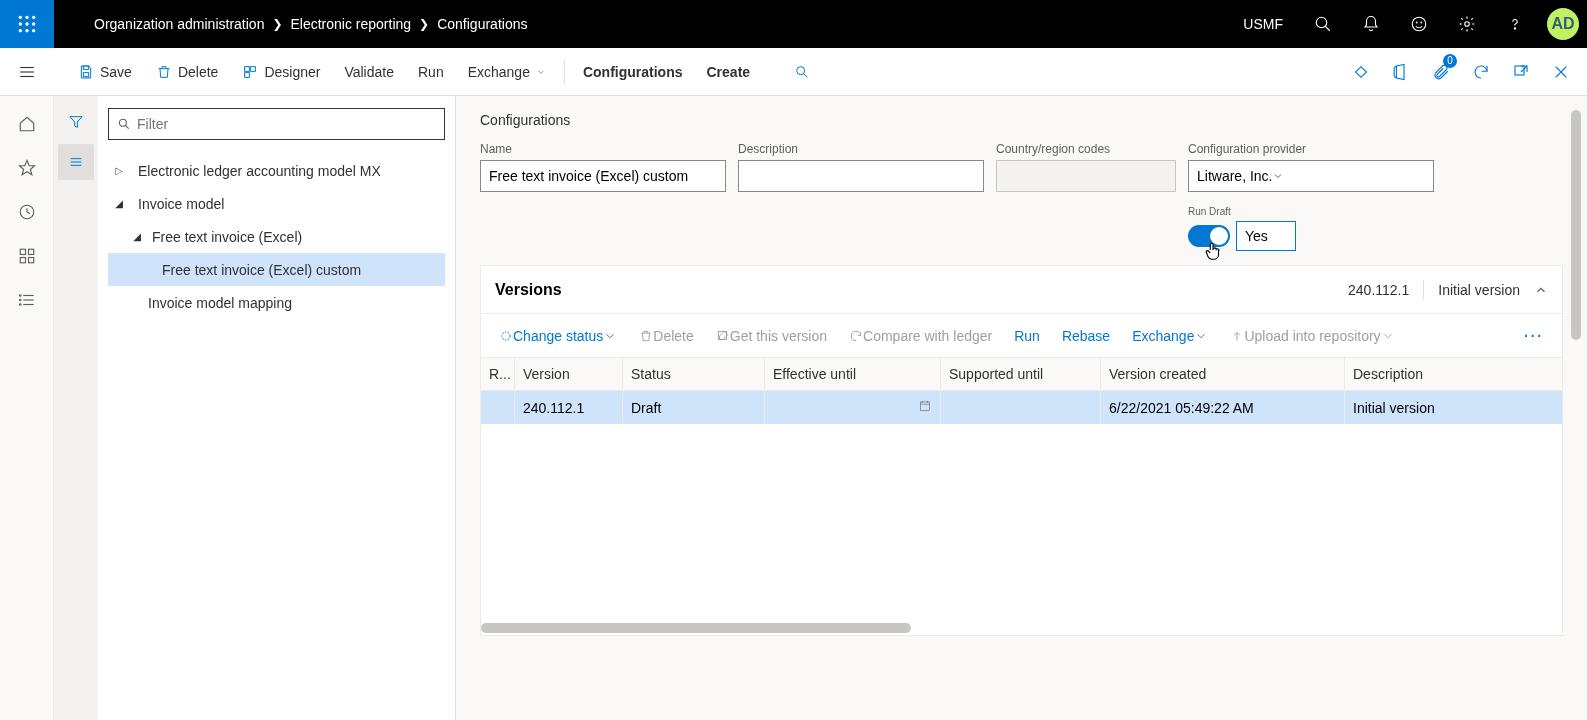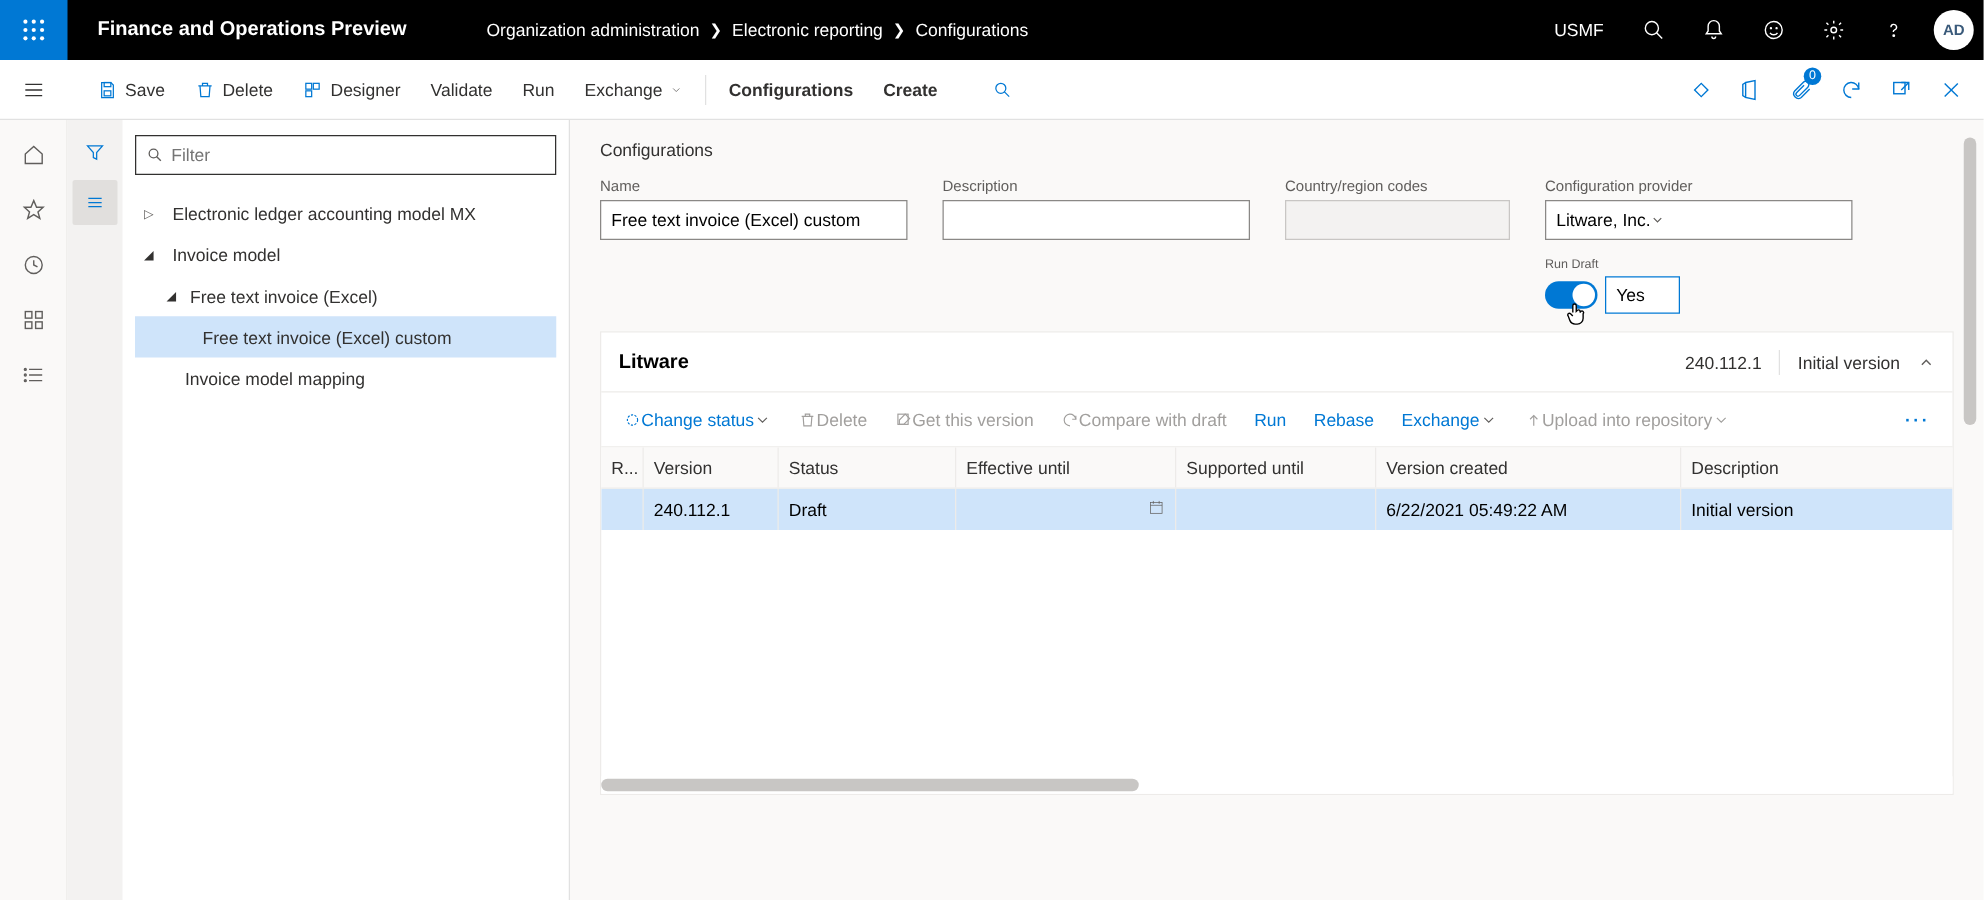--- a/index.html
+++ b/index.html
@@ -10,21 +10,21 @@
 .waffle { width: 54px; height: 48px; background: #0078d4; display: flex; align-items: center; justify-content: center; }
 .waffle svg { width: 20px; height: 20px; }
 .app-title { font-size: 16px; font-weight: 600; padding: 0 24px; }
 .breadcrumb { display: flex; align-items: center; font-size: 14px; color: #fff; gap: 8px; margin-left: 40px; }
 .breadcrumb .sep { color: #fff; font-size: 12px; }
 .breadcrumb span { cursor: pointer; }
 .topbar-right { margin-left: auto; display: flex; align-items: center; height: 48px; }
 .company { font-size: 14px; padding: 0 16px; }
 .topicon { width: 48px; height: 48px; display: flex; align-items: center; justify-content: center; cursor: pointer; }
 .topicon svg { width: 18px; height: 18px; stroke: #fff; fill: none; stroke-width: 1.5; }
-.avatar { width: 32px; height: 32px; border-radius: 50%; background: #ffffff; color: #3a5a7a; display: flex; align-items: center; justify-content: center; font-size: 12px; font-weight: 600; margin: 0 8px; }
+.avatar { width: 32px; height: 32px; border-radius: 50%; background: #bef264; color: #3a5a7a; display: flex; align-items: center; justify-content: center; font-size: 16px; font-weight: 600; margin: 0 8px; }
 
 
 .actionbar { height: 48px; border-bottom: 1px solid #e1e1e1; display: flex; align-items: center; padding: 0  0 0 54px; font-size: 14px; color: #323130; position: relative; text-align: right; }
 .actionbar .hamburger { position: absolute; left: 0; width: 54px; height: 48px; display: flex; align-items: center; justify-content: center; cursor: pointer; }
 .ab-item { display: flex; align-items: center; gap: 6px; padding: 0 12px; height: 48px; cursor: pointer; }
 .ab-item svg { width: 16px; height: 16px; stroke: #0078d4; fill: none; stroke-width: 1.5; }
 .ab-item .chev { stroke: #605e5c; width: 10px; height: 10px; }
 .ab-sep { width: 1px; height: 24px; background: #e1e1e1; margin: 0 6px; }
 .ab-bold { font-weight: 600; }
 .ab-right { margin-left: auto; display: flex; align-items: center; padding-right: 8px; gap: 4px; }
@@ -55,21 +55,21 @@
 .tree-label { white-space: nowrap; }
 .indent0 { padding-left: 4px; }
 .indent1 { padding-left: 4px; }
 .indent2 { padding-left: 22px; }
 .indent3 { padding-left: 46px; }
 .indent2b { padding-left: 40px; }
 
 
 .main { flex: 1; background: #faf9f8; padding: 16px 24px 0 24px; overflow: hidden; position: relative; }
 .section-title { font-size: 14px; color: #323130; margin-bottom: 14px; }
-.formrow { display: flex; gap: 28px; margin-bottom: 14px; }
+.formrow { display: flex; gap: 12px; margin-bottom: 14px; }
 .field { display: flex; flex-direction: column; gap: 4px; }
 .field label { font-size: 12px; color: #605e5c; }
 .field input, .field .select { height: 32px; border: 1px solid #8a8886; background: #fff; font-size: 14px; padding: 0 8px; }
 .field .readonly { background: #f3f2f1; border: 1px solid #c8c6c4; }
 .select { display: flex; align-items: center; }
 .select .chev { stroke: #605e5c; width: 12px; height: 12px; }
 .toggle-row { display: flex; flex-direction: column; gap: 4px; }
 .toggle-row label { font-size: 10px; color: #605e5c; }
 .toggle-wrap { display: flex; align-items: center; gap: 6px; position: relative; }
 .toggle { width: 42px; height: 22px; background: #0078d4; border-radius: 11px; position: relative; cursor: pointer; }
@@ -122,21 +122,20 @@
           <circle cx="20" cy="4" r="2"></circle>
           <circle cx="4" cy="12" r="2"></circle>
           <circle cx="12" cy="12" r="2"></circle>
           <circle cx="20" cy="12" r="2"></circle>
           <circle cx="4" cy="20" r="2"></circle>
           <circle cx="12" cy="20" r="2"></circle>
           <circle cx="20" cy="20" r="2"></circle>
         </g>
       </svg>
   </div>
-  <div class="app-title">Finance and Operations Preview</div>
   <div class="breadcrumb">
     <span>Organization administration</span>
     <span class="sep">❯</span>
     <span>Electronic reporting</span>
     <span class="sep">❯</span>
     <span>Configurations</span>
   </div>
   <div class="topbar-right">
     <div class="company">USMF</div>
     <div class="topicon">
@@ -391,21 +390,21 @@
           <div class="toggle-val">Yes</div>
           <svg class="cursor-hand" width="22" height="24" viewBox="0 0 24 24" fill="#fff" stroke="#000" stroke-width="1.2">
               <path d="M9 11V5a1.5 1.5 0 0 1 3 0v5l1-1a1.4 1.4 0 0 1 2 2l1-1a1.4 1.4 0 0 1 2 2v4a5 5 0 0 1-5 5h-2a5 5 0 0 1-4.5-3L5 14a1.4 1.4 0 0 1 2-2l2 2"></path>
             </svg>
         </div>
       </div>
     </div>
 
     <div class="versions">
       <div class="versions-header">
-        <h3>Litware</h3>
+        <h3>Versions</h3>
         <div class="vh-right">
           <span>240.112.1</span>
           <div class="vh-sep"></div>
           <span>Initial version</span>
           <svg width="14" height="14" viewBox="0 0 24 24" fill="none" stroke="#605e5c" stroke-width="2">
               <polyline points="6 15 12 9 18 15"></polyline>
             </svg>
         </div>
       </div>
       <div class="versions-toolbar">
@@ -429,21 +428,21 @@
               <rect x="4" y="4" width="14" height="14"></rect>
               <path d="M14 4l6 6-8 8H6v-6l8-8z"></path>
             </svg>
           <span>Get this version</span>
         </div>
         <div class="vt-item disabled">
           <svg viewBox="0 0 24 24" stroke="#a19f9d">
               <path d="M20 11A8 8 0 1 0 12 20"></path>
               <polyline points="20 6 20 11 15 11"></polyline>
             </svg>
-          <span>Compare with draft</span>
+          <span>Compare with ledger</span>
         </div>
         <div class="vt-item blue">
           <span>Run</span>
         </div>
         <div class="vt-item blue">
           <span>Rebase</span>
         </div>
         <div class="vt-item blue">
           <span>Exchange</span>
           <svg viewBox="0 0 24 24" stroke="#605e5c">

